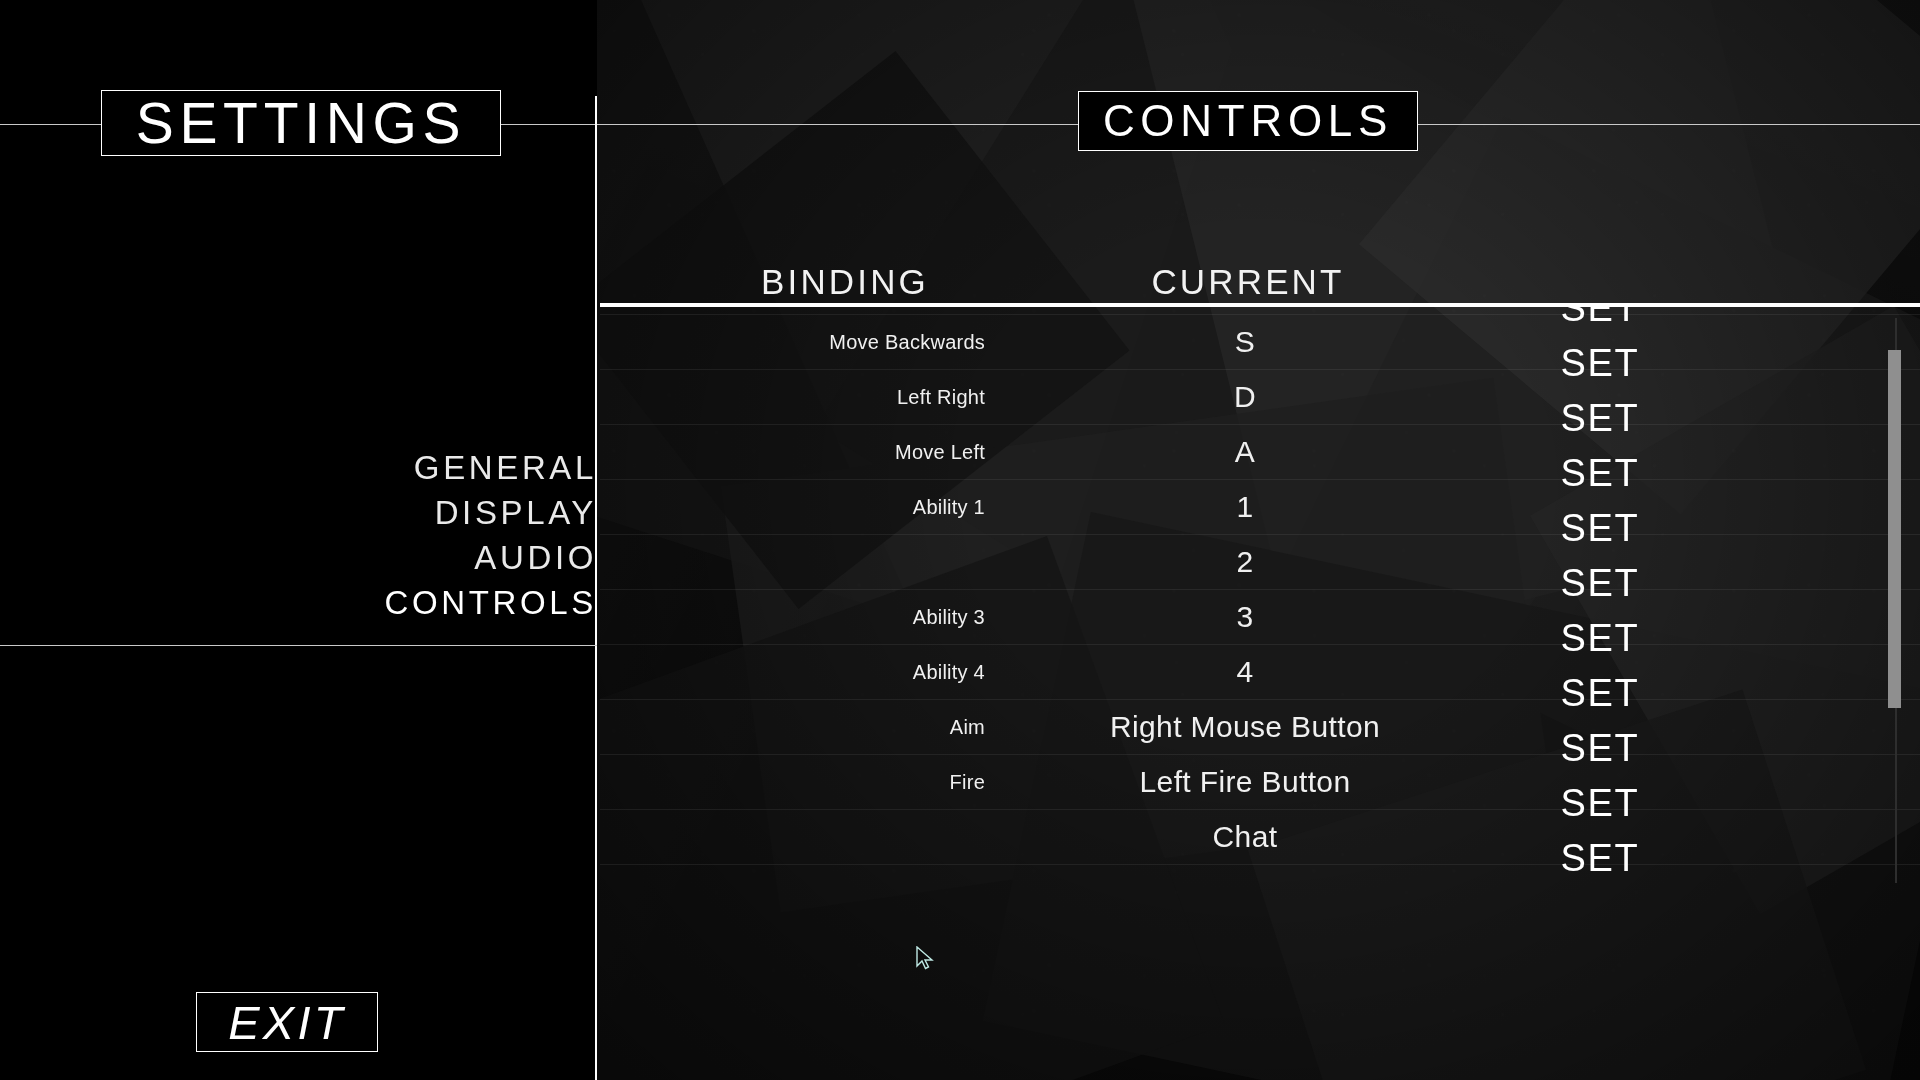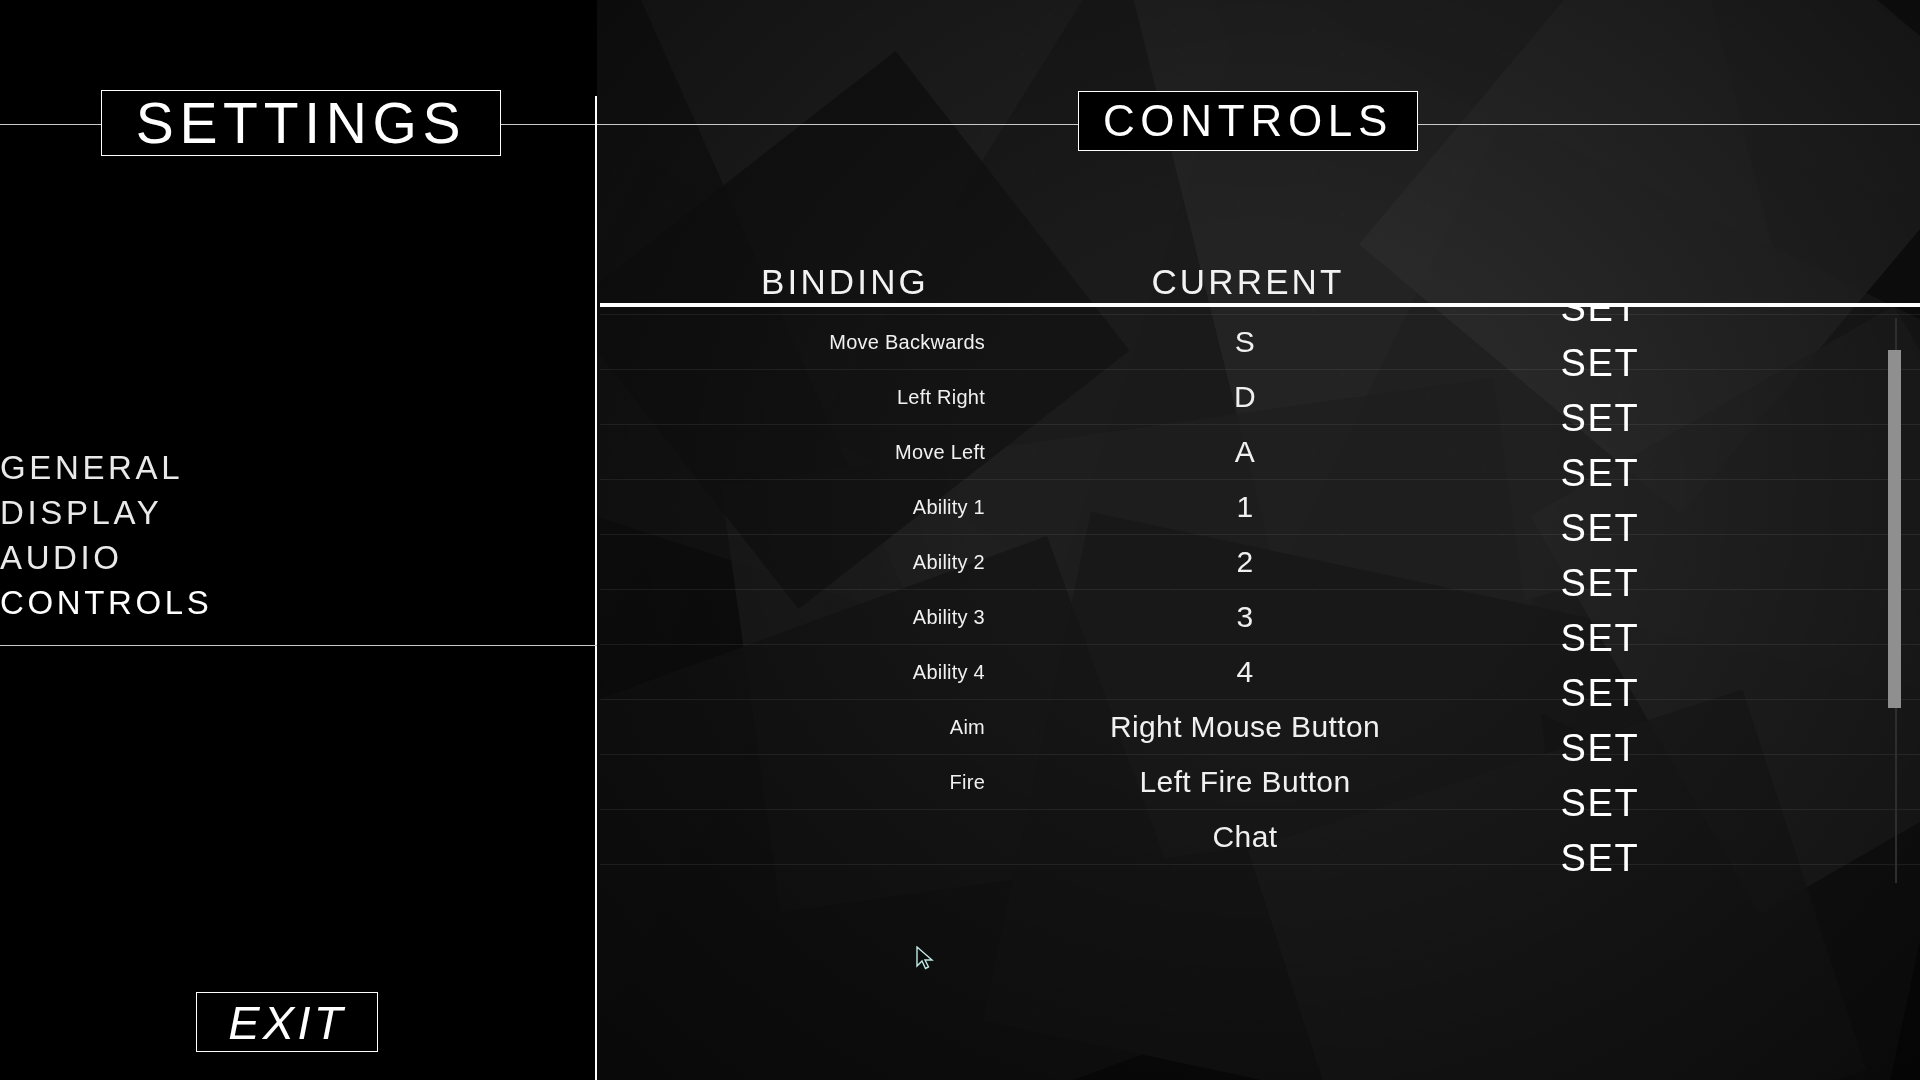--- a/index.html
+++ b/index.html
@@ -58,21 +58,21 @@
     position:absolute; border:1px solid #fff; background:#000;
     display:flex; align-items:center; justify-content:center;
     letter-spacing:.10em; color:#fff;
   }
   .title-settings { left:101px; top:90px; width:400px; height:66px; font-size:57px; }
   .title-controls { left:1078px; top:91px; width:340px; height:60px; font-size:44px; letter-spacing:.13em; }
   .btn-exit { left:196px; top:992px; width:182px; height:60px; font-size:47px; letter-spacing:.07em; cursor:pointer;font-style:italic; }
 
   .sb-menu {
     position:absolute; left:0; top:448px; width:597px;
-    display:flex; flex-direction:column; align-items:flex-start; gap:4px;
+    display:flex; flex-direction:column; align-items:flex-end; gap:4px;
   }
   .sb-item {
     font-size:33px; letter-spacing:.11em; color:#e9e9e9; line-height:1.24;
     cursor:pointer; white-space:nowrap;
   }
   .sb-item.active { color:#fff; }
 
   
   .tbl-head {
     position:absolute; top:262px; height:40px; display:flex; align-items:center;
@@ -178,21 +178,20 @@
           <div class="c-binding">Move Left</div>
           <div class="c-current">A</div>
           <div class="c-set">SET</div>
         </div>
         <div class="row">
           <div class="c-binding">Ability 1</div>
           <div class="c-current">1</div>
           <div class="c-set">SET</div>
         </div>
         <div class="row">
-          <div class="c-binding">Ability 2</div>
           <div class="c-current">2</div>
           <div class="c-set">SET</div>
         </div>
         <div class="row">
           <div class="c-binding">Ability 3</div>
           <div class="c-current">3</div>
           <div class="c-set">SET</div>
         </div>
         <div class="row">
           <div class="c-binding">Ability 4</div>

